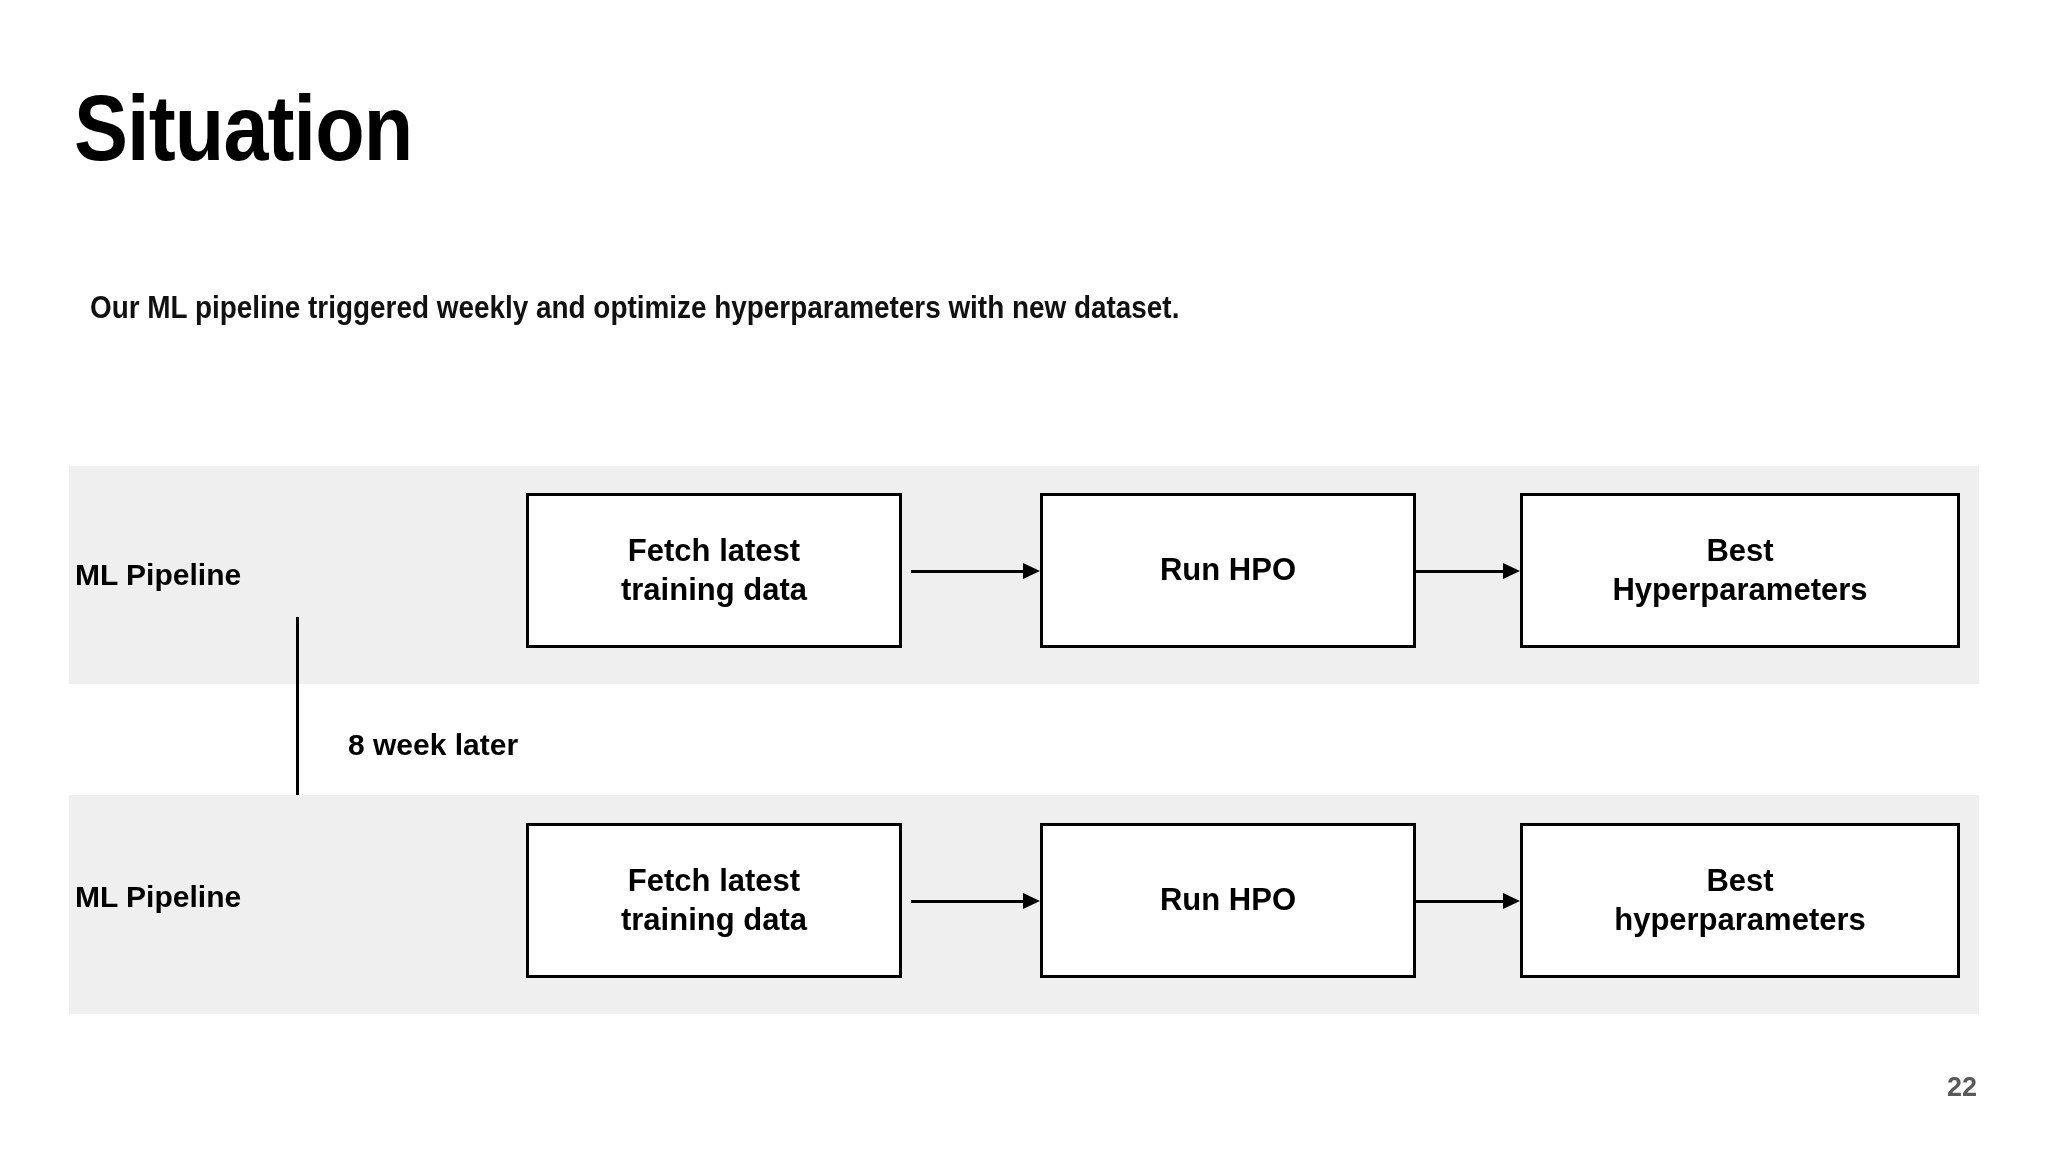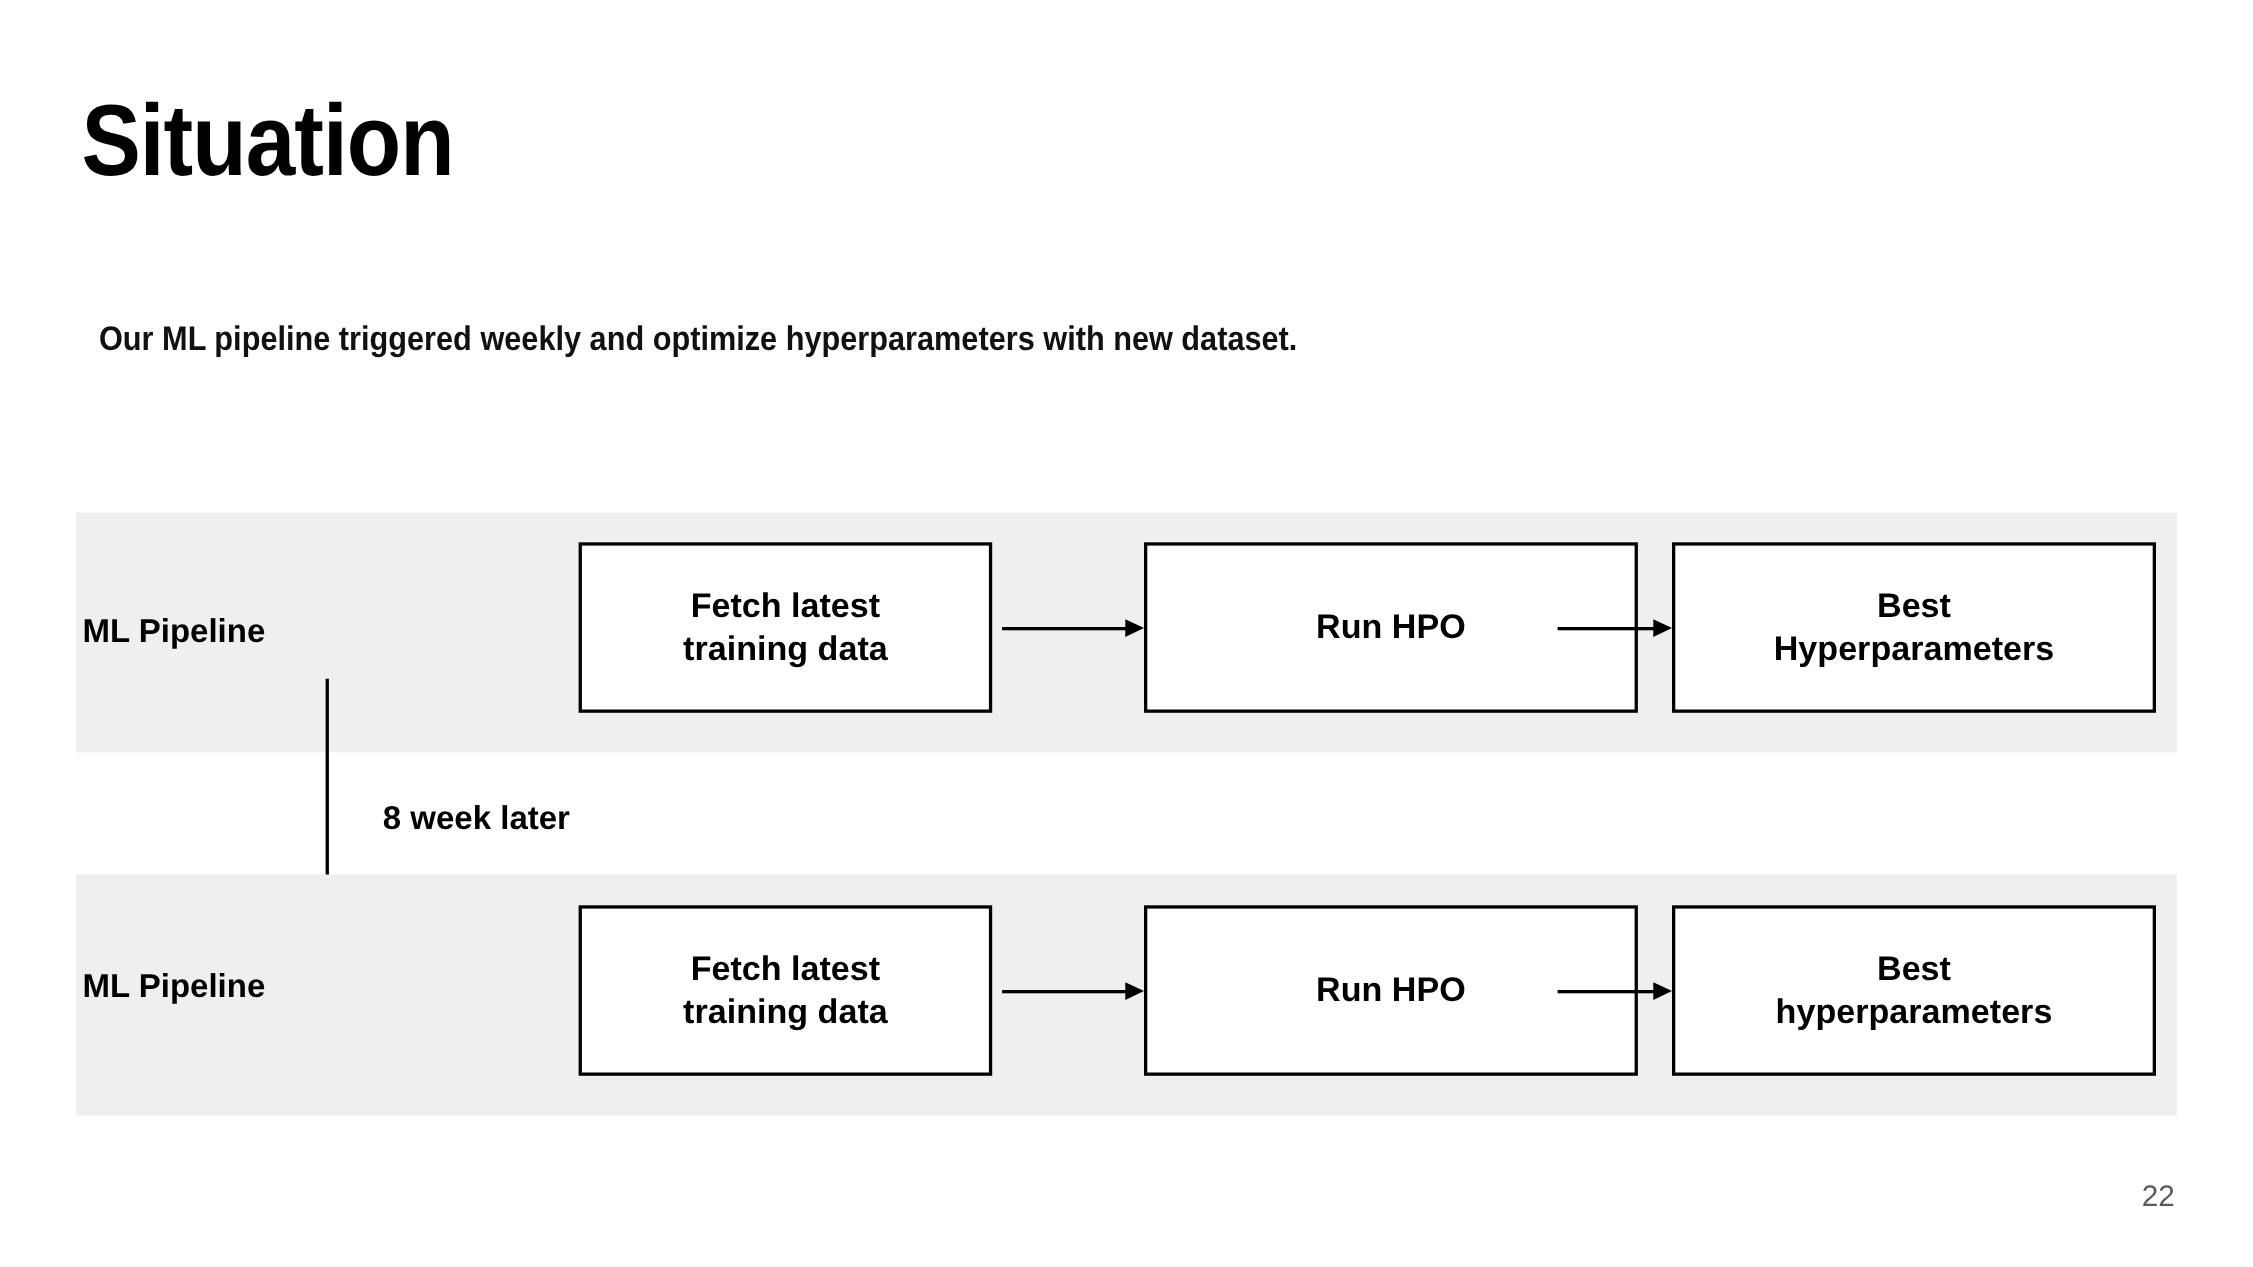--- a/index.html
+++ b/index.html
@@ -88,21 +88,21 @@
     font-size: 31px;
     font-weight: 700;
     color: #000000;
     line-height: 1.25;
     padding: 0 8px;
   }
   .row1 { top: 493px; height: 155px; }
   .row2 { top: 823px; height: 155px; }
 
   .col-fetch { left: 526px;  width: 376px; }
-  .col-hpo   { left: 1040px; width: 449px; }
+  .col-hpo   { left: 1040px; width: 376px; }
   .col-best  { left: 1520px; width: 440px; }
 
   
   .h-arrow {
     position: absolute;
     height: 20px;
   }
   .h-arrow .shaft {
     position: absolute;
     left: 0;
@@ -163,21 +163,21 @@
     color: #000000;
     white-space: nowrap;
   }
 
   
   #page-number {
     position: absolute;
     left: 1947px;
     top: 1072px;
     font-size: 27px;
-    font-weight: 400;
+    font-weight: 700;
     color: #595959;
   }
 </style>
 </head>
 <body>
 
 <div id="slide-title">Situation</div>
 
 <div id="slide-subtitle">Our ML pipeline triggered weekly and optimize hyperparameters with new dataset.</div>
 

